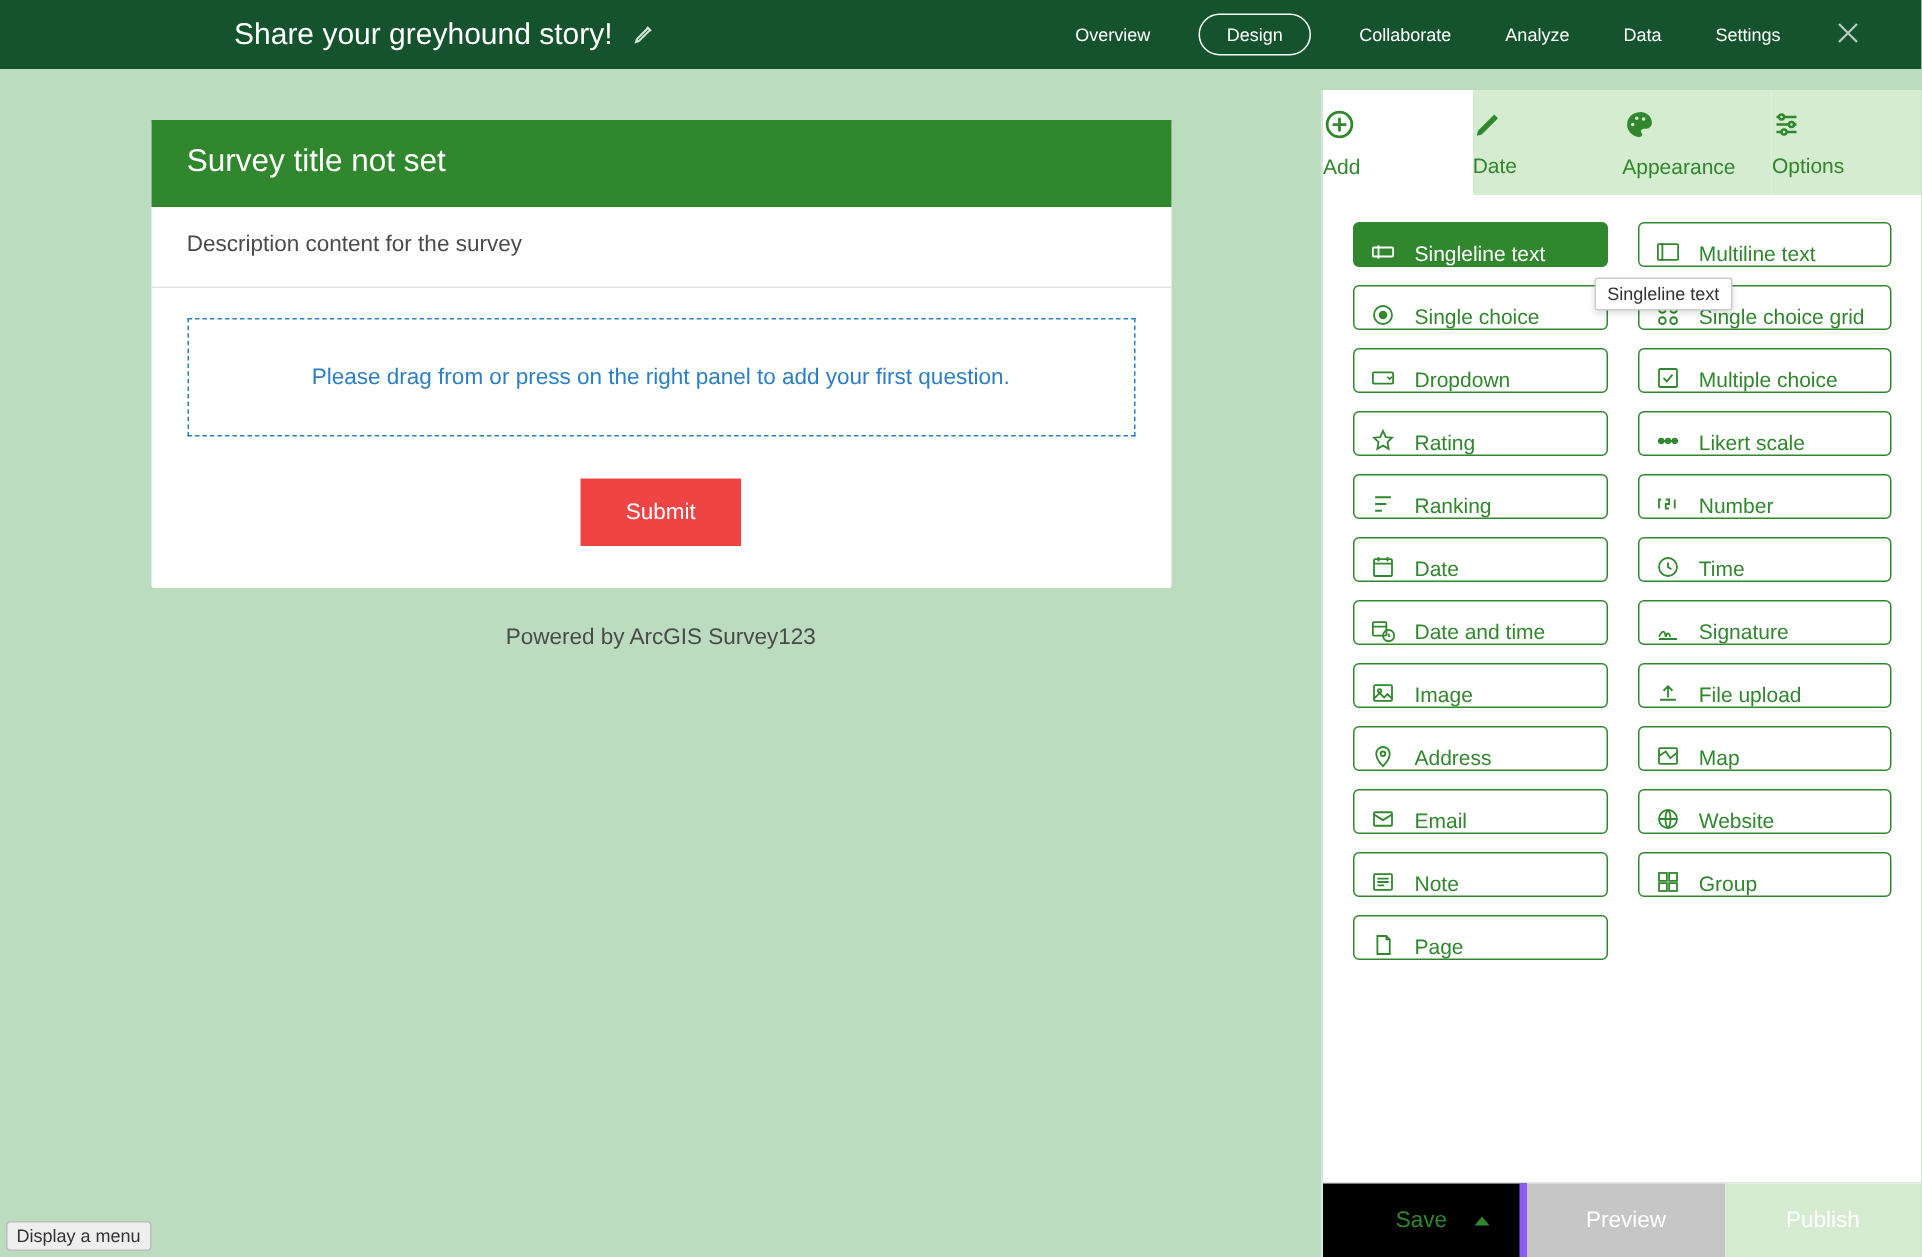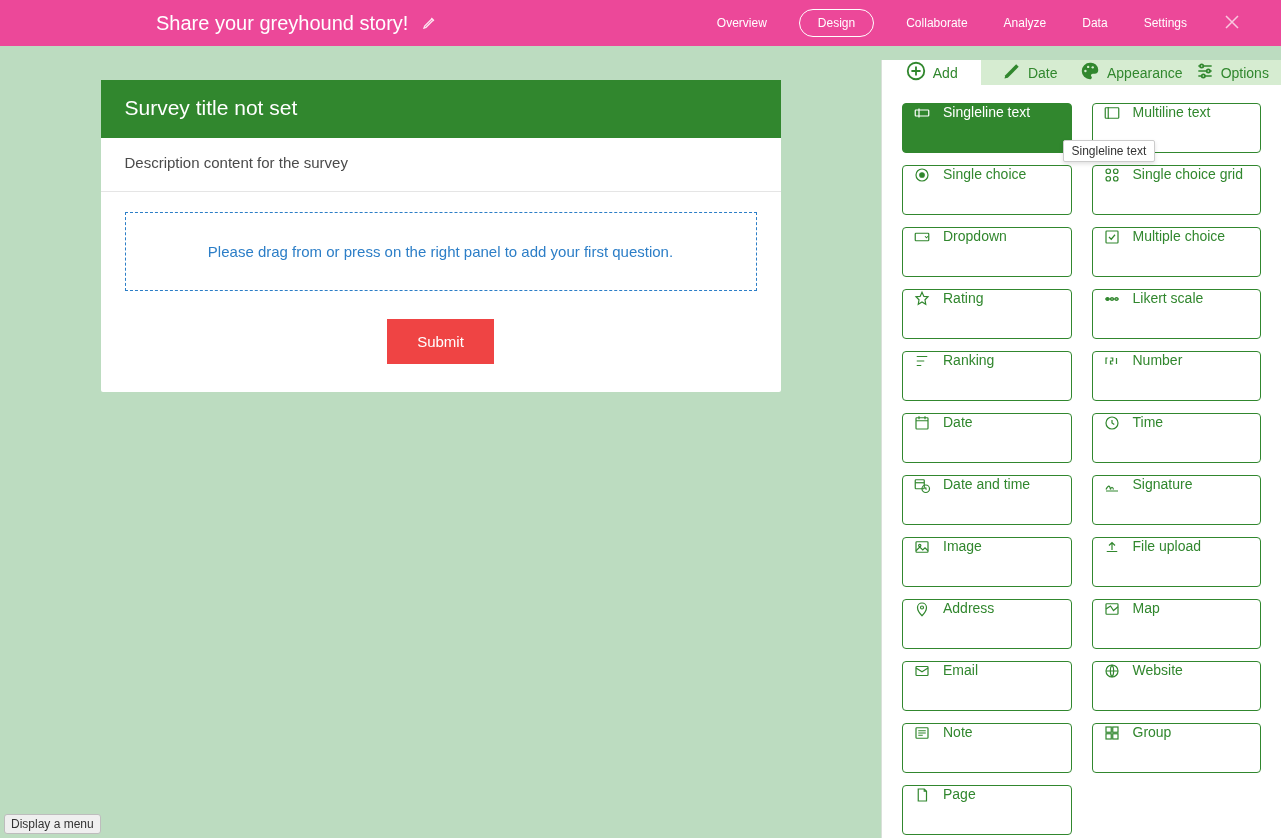--- a/index.html
+++ b/index.html
@@ -9,21 +9,21 @@
     color: #323232;
     background: #bcdcc0;
     width: 1281px;
     height: 838px;
     overflow: hidden;
     position: relative;
   }
 
   
   .topbar {
-    background: #ec4899;
+    background: #14532d;
     height: 46px;
     display: flex;
     align-items: center;
     padding: 0 16px 0 0;
     color: #fff;
   }
   .topbar-title-wrap {
     display: flex;
     align-items: center;
     gap: 14px;
@@ -115,22 +115,22 @@
     flex-direction: column;
     border-left: 1px solid #d9e0d9;
   }
   .panel-tabs {
     display: flex;
     height: 70px;
   }
   .panel-tab {
     flex: 1;
     display: flex;
-    flex-direction: row;
-    align-items: center;
+    flex-direction: column;
+    align-items: flex-start;
     justify-content: center;
     gap: 6px;
     cursor: pointer;
     font-size: 14px;
     color: #31872e;
     background: #d6ecd1;
   }
   .panel-tab.active {
     background: #fff;
   }
@@ -141,23 +141,23 @@
     padding: 18px 20px 10px 20px;
     display: grid;
     grid-template-columns: 1fr 1fr;
     gap: 12px 20px;
     align-content: start;
     position: relative;
   }
   .qtype {
     border: 1px solid #31872e;
     border-radius: 4px;
-    height: 50px;
-    display: flex;
-    align-items: flex-start;
+    height: 30px;
+    display: flex;
+    align-items: flex-end;
     gap: 12px;
     padding: 0 10px 0 10px;
     color: #31872e;
     font-size: 14px;
     cursor: pointer;
     background: #fff;
     position: relative;
   }
   .qtype .icon {
     width: 18px; height: 18px;
@@ -253,20 +253,21 @@
   <div class="survey-card">
     <div class="survey-header">Survey title not set</div>
     <div class="survey-desc">Description content for the survey</div>
     <div class="dropzone-wrap">
       <div class="dropzone">Please drag from or press on the right panel to add your first question.</div>
     </div>
     <div class="submit-wrap">
       <button class="submit-btn">Submit</button>
     </div>
   </div>
+  <div class="powered">Powered by ArcGIS Survey123</div>
 </div>
 
 <div class="rightpanel">
   <div class="panel-tabs">
     <div class="panel-tab active">
       <span><svg width="22" height="22" viewBox="0 0 24 24" fill="none" stroke="#31872e" stroke-width="2">
             <circle cx="12" cy="12" r="9"></circle>
             <path d="M12 7v10M7 12h10"></path>
           </svg></span>
       <span>Add</span>

